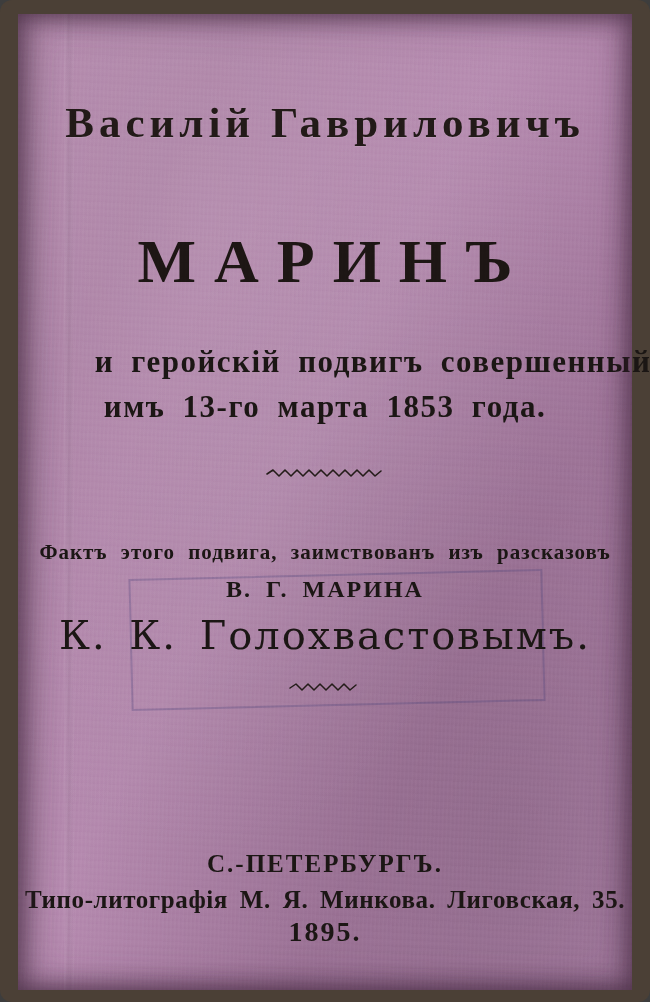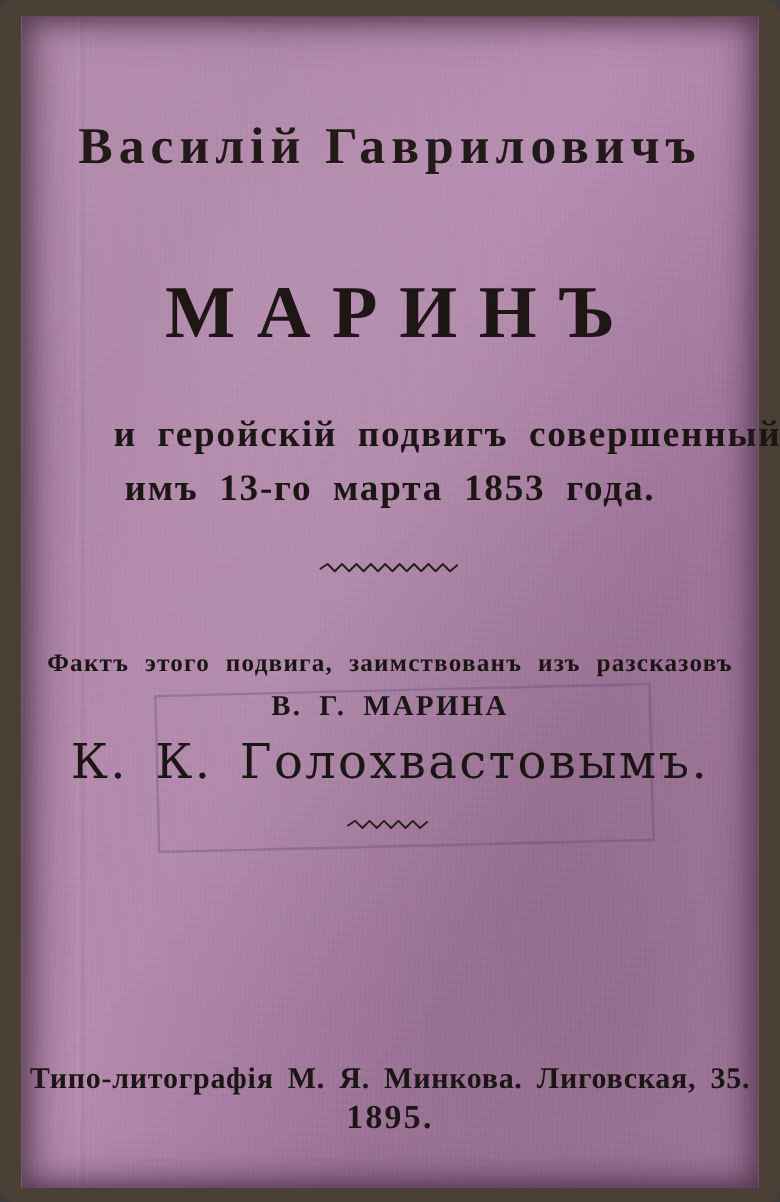--- a/index.html
+++ b/index.html
@@ -210,20 +210,21 @@
     <div class="text" id="credit-2">В. Г. МАРИНА</div>
 
     <div class="text" id="credit-3">К. К. Голохвастовымъ.</div>
 
     <div class="text ornament" id="ornament-2">
       <svg width="74" height="14" viewBox="0 0 74 14" aria-hidden="true">
         <path d="M2 8 L8 4 L14 10 L20 4 L26 10 L32 4 L38 10 L44 4 L50 10 L56 4 L62 10 L68 5" fill="none" stroke="#241c19" stroke-width="1.5" stroke-linecap="round" stroke-linejoin="round"></path>
       </svg>
     </div>
 
+    <div class="text" id="city">С.-ПЕТЕРБУРГЪ.</div>
 
     <div class="text" id="publisher">Типо-литографія М. Я. Минкова. Лиговская, 35.</div>
 
     <div class="text" id="year">1895.</div>
 
     <div id="grain"></div>
     <div id="edges"></div>
   </div>
 
 </div>

